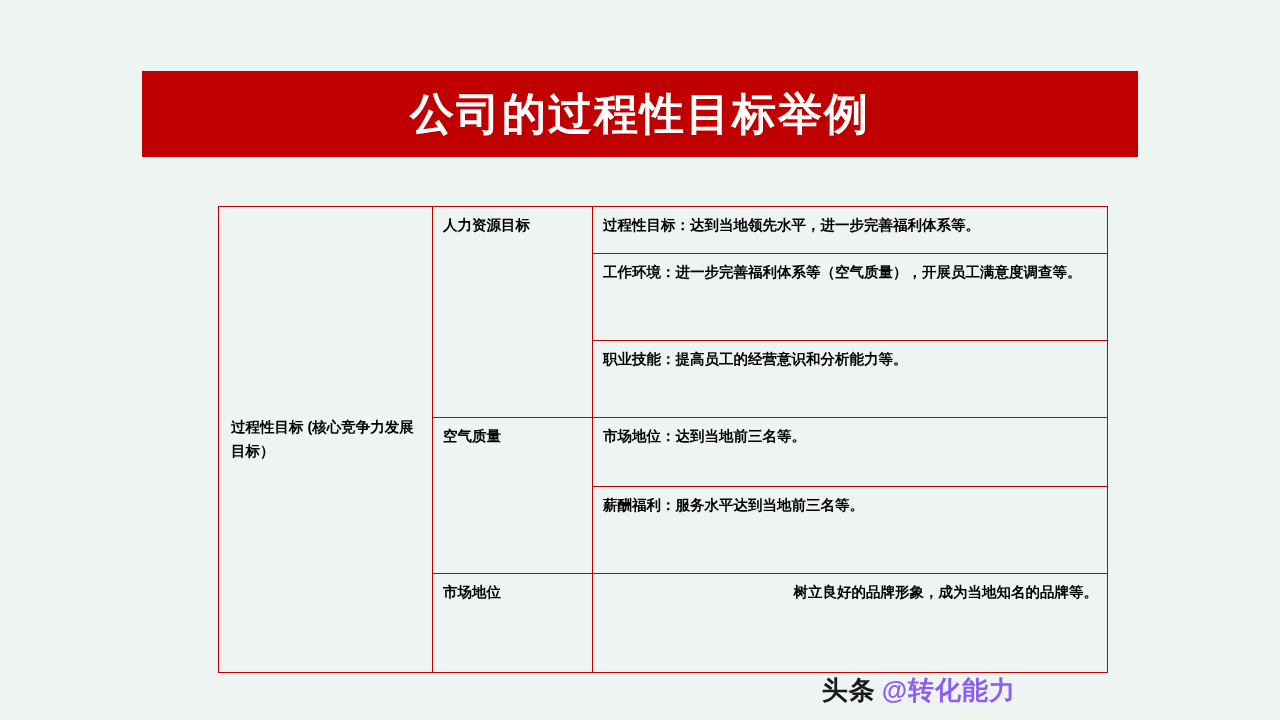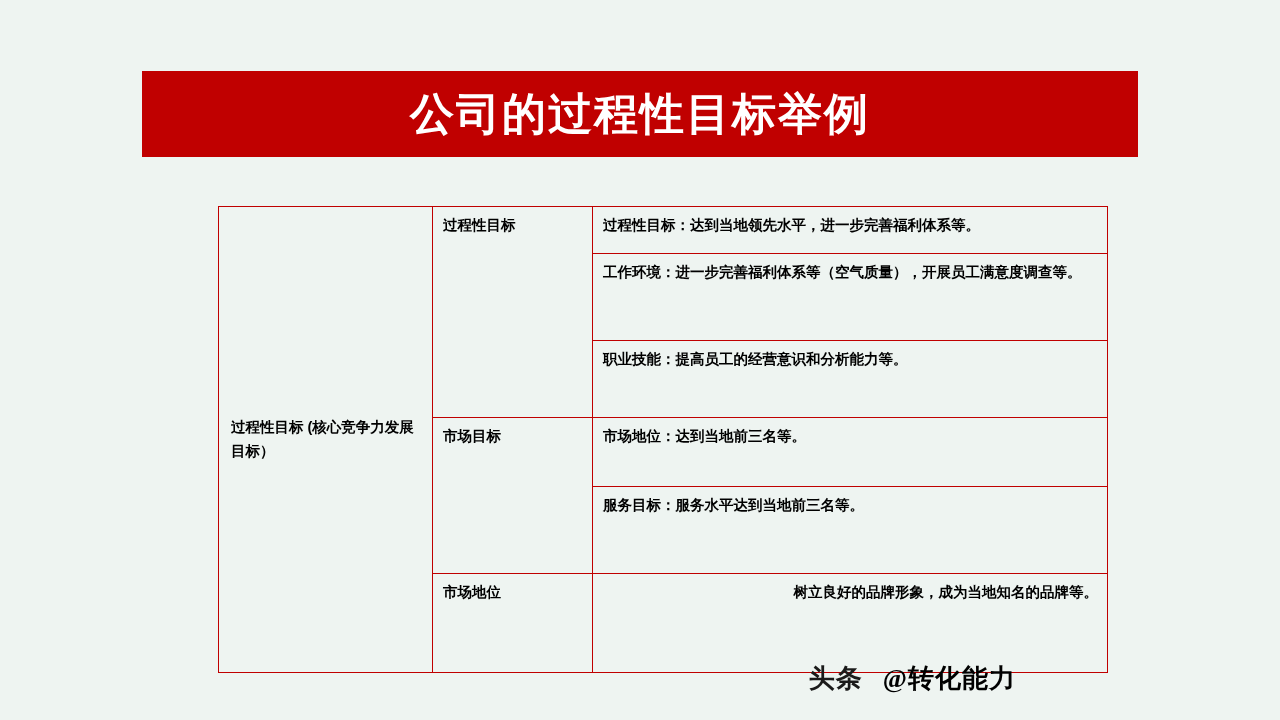--- a/index.html
+++ b/index.html
@@ -74,84 +74,83 @@
   }
   .row-h1 { height: 32px; }
   .row-h2 { height: 72px; }
   .row-h3 { height: 62px; margin-left: 22px; }
   .row-h4 { height: 54px; margin-left: 41px; }
   .row-h5 { height: 72px; }
   .row-h6 { height: 84px; text-align: right; }
   .watermark {
     position: absolute;
     right: 28px;
-    bottom: 24px;
+    bottom: 12px;
     display: flex;
     align-items: center;
-    gap: 20px;
+    gap: 6px;
     color: #1a1a1a;
     font-size: 26px;
     font-weight: bold;
     letter-spacing: 1px;
   }
   .watermark .wm-logo {
     font-size: 26px;
     font-weight: bold;
     color: #1a1a1a;
   }
   .watermark .wm-name {
     font-size: 26px;
     font-weight: bold;
-    color: #000000;
-    font-family: Liberation Serif, serif;
+    color: #8b5cf6;
   }
 </style>
 </head>
 <body>
 
 <div class="slide">
 
   <div class="title-bar">
     <span class="title-text">公司的过程性目标举例</span>
   </div>
 
   <table class="goal-table">
     <tbody>
       <tr>
         <td class="col-main" rowspan="6">
           <span class="cell-main-text">过程性目标 (核心竞争力发展目标）</span>
         </td>
         <td class="col-cat" rowspan="3">
-          <span>过程性目标</span>
+          <span>人力资源目标</span>
         </td>
         <td class="col-detail row-h1">
           <span>过程性目标：达到当地领先水平，进一步完善福利体系等。</span>
         </td>
       </tr>
       <tr>
         <td class="col-detail row-h2">
           <span>工作环境：进一步完善福利体系等（空气质量），开展员工满意度调查等。</span>
         </td>
       </tr>
       <tr>
         <td class="col-detail row-h3">
           <span>职业技能：提高员工的经营意识和分析能力等。</span>
         </td>
       </tr>
       <tr>
         <td class="col-cat" rowspan="2">
-          <span>市场目标</span>
+          <span>空气质量</span>
         </td>
         <td class="col-detail row-h4">
           <span>市场地位：达到当地前三名等。</span>
         </td>
       </tr>
       <tr>
         <td class="col-detail row-h5">
-          <span>服务目标：服务水平达到当地前三名等。</span>
+          <span>薪酬福利：服务水平达到当地前三名等。</span>
         </td>
       </tr>
       <tr>
         <td class="col-cat">
           <span>市场地位</span>
         </td>
         <td class="col-detail row-h6">
           <span>树立良好的品牌形象，成为当地知名的品牌等。</span>
         </td>
       </tr>

